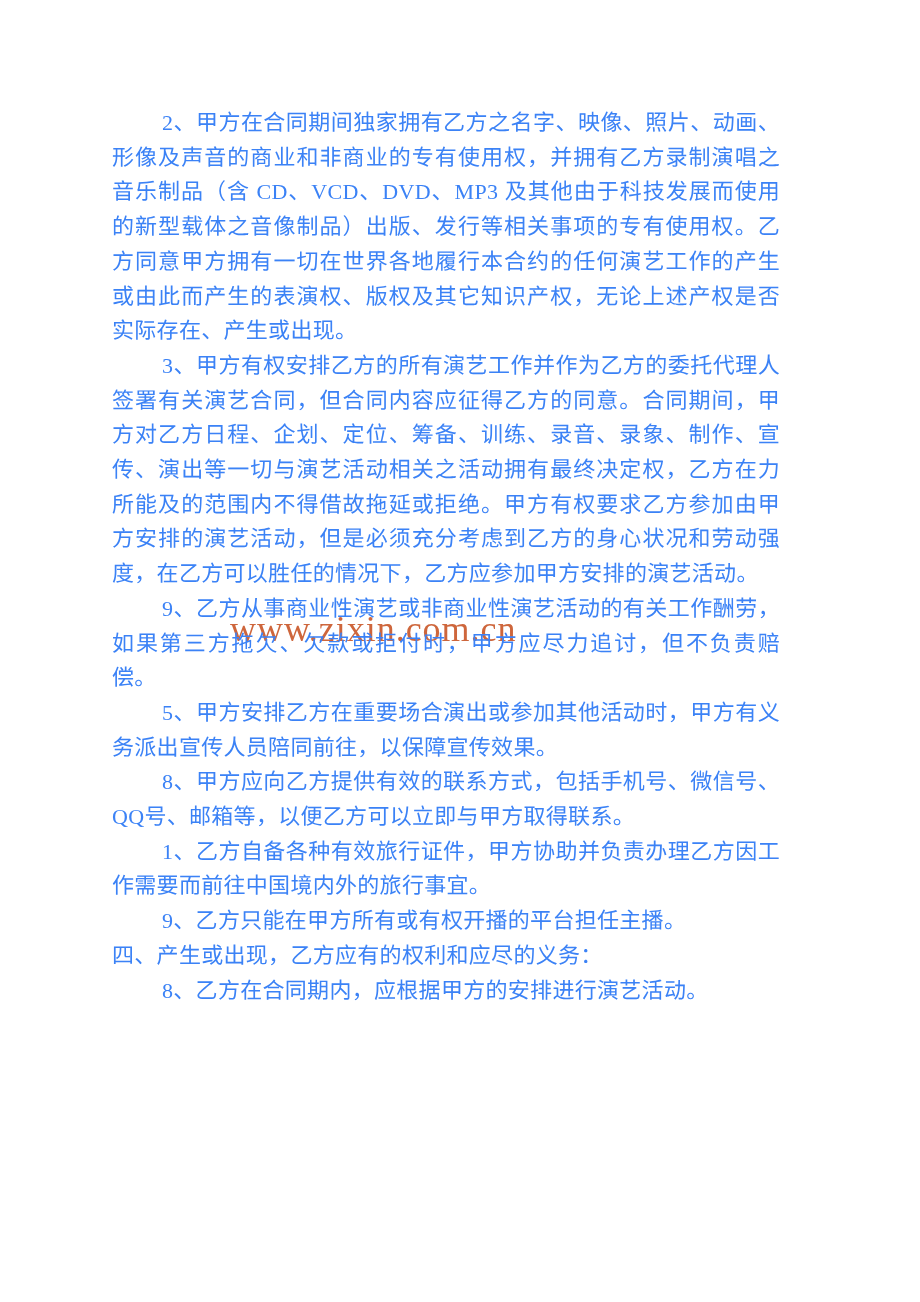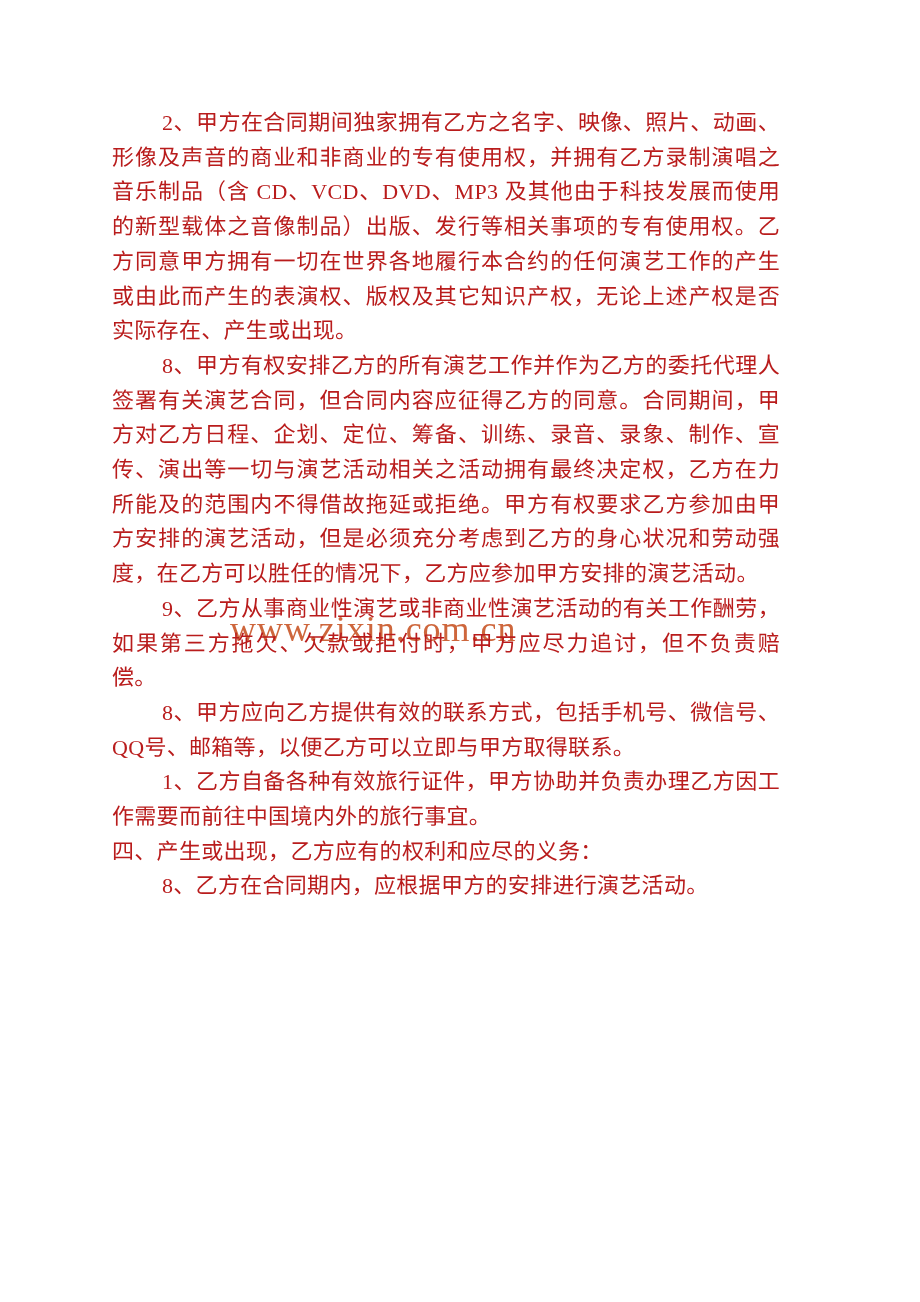--- a/index.html
+++ b/index.html
@@ -31,21 +31,21 @@
     white-space: nowrap;
     user-select: none;
     pointer-events: none;
   }
   .content {
     position: absolute;
     left: 112px;
     top: 106px;
     width: 668px;
     z-index: 1;
-    color: #b91c1c;
+    color: #3b82f6;
     font-size: 22px;
     line-height: 34.7px;
     letter-spacing: 0.3px;
     text-align: justify;
     text-justify: inter-ideograph;
   }
   .content p {
     margin: 0;
     padding: 0;
   }
@@ -58,21 +58,23 @@
 </style>
 </head>
 <body>
 
 <div class="page">
 
   <div class="watermark">www.zixin.com.cn</div>
 
   <div class="content">
     <p class="indent">2、甲方在合同期间独家拥有乙方之名字、映像、照片、动画、形像及声音的商业和非商业的专有使用权，并拥有乙方录制演唱之音乐制品（含 CD、VCD、DVD、MP3 及其他由于科技发展而使用的新型载体之音像制品）出版、发行等相关事项的专有使用权。乙方同意甲方拥有一切在世界各地履行本合约的任何演艺工作的产生或由此而产生的表演权、版权及其它知识产权，无论上述产权是否实际存在、产生或出现。</p>
-    <p class="indent">8、甲方有权安排乙方的所有演艺工作并作为乙方的委托代理人签署有关演艺合同，但合同内容应征得乙方的同意。合同期间，甲方对乙方日程、企划、定位、筹备、训练、录音、录象、制作、宣传、演出等一切与演艺活动相关之活动拥有最终决定权，乙方在力所能及的范围内不得借故拖延或拒绝。甲方有权要求乙方参加由甲方安排的演艺活动，但是必须充分考虑到乙方的身心状况和劳动强度，在乙方可以胜任的情况下，乙方应参加甲方安排的演艺活动。</p>
+    <p class="indent">3、甲方有权安排乙方的所有演艺工作并作为乙方的委托代理人签署有关演艺合同，但合同内容应征得乙方的同意。合同期间，甲方对乙方日程、企划、定位、筹备、训练、录音、录象、制作、宣传、演出等一切与演艺活动相关之活动拥有最终决定权，乙方在力所能及的范围内不得借故拖延或拒绝。甲方有权要求乙方参加由甲方安排的演艺活动，但是必须充分考虑到乙方的身心状况和劳动强度，在乙方可以胜任的情况下，乙方应参加甲方安排的演艺活动。</p>
     <p class="indent">9、乙方从事商业性演艺或非商业性演艺活动的有关工作酬劳，如果第三方拖欠、欠款或拒付时，甲方应尽力追讨，但不负责赔偿。</p>
+    <p class="indent">5、甲方安排乙方在重要场合演出或参加其他活动时，甲方有义务派出宣传人员陪同前往，以保障宣传效果。</p>
     <p class="indent">8、甲方应向乙方提供有效的联系方式，包括手机号、微信号、QQ号、邮箱等，以便乙方可以立即与甲方取得联系。</p>
     <p class="indent">1、乙方自备各种有效旅行证件，甲方协助并负责办理乙方因工作需要而前往中国境内外的旅行事宜。</p>
+    <p class="indent">9、乙方只能在甲方所有或有权开播的平台担任主播。</p>
     <p class="no-indent">四、产生或出现，乙方应有的权利和应尽的义务：</p>
     <p class="indent">8、乙方在合同期内，应根据甲方的安排进行演艺活动。</p>
   </div>
 
 </div>
 
 </body></html>

